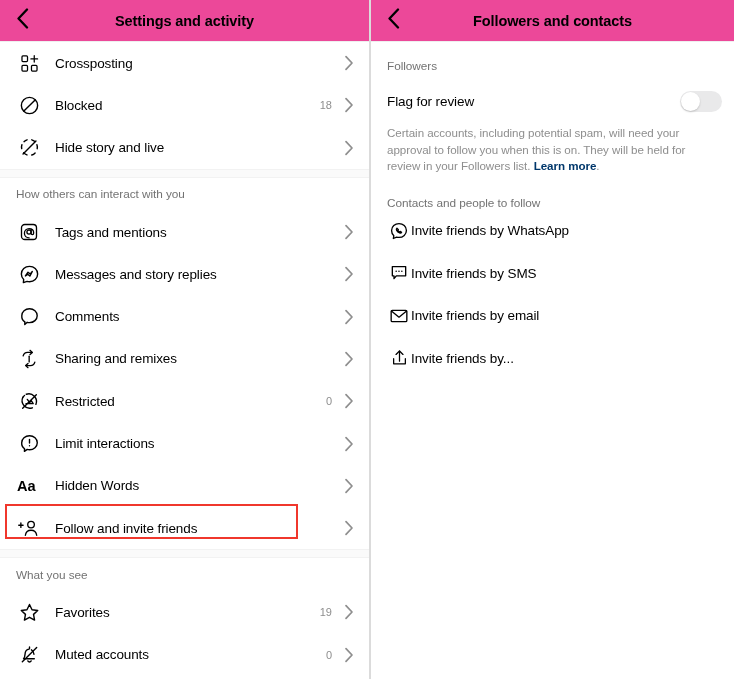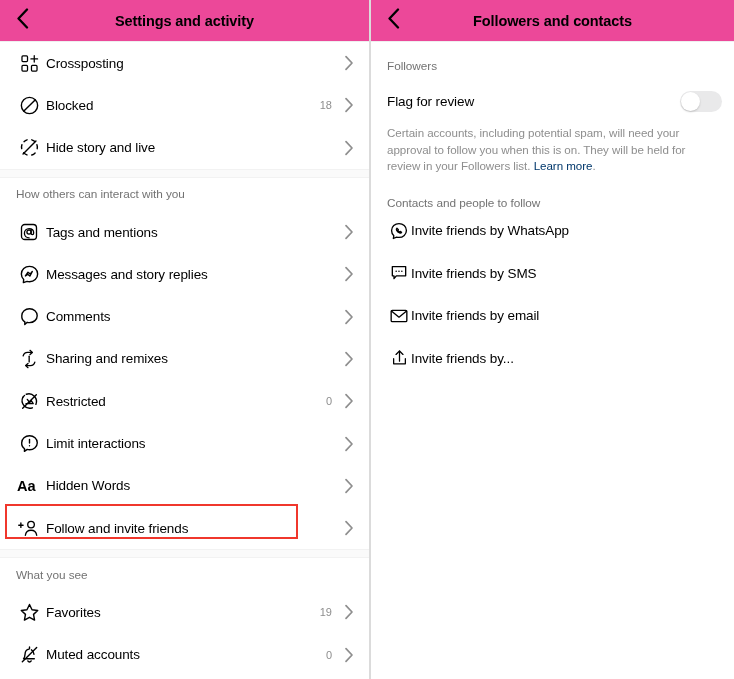--- a/index.html
+++ b/index.html
@@ -46,21 +46,21 @@
     padding-left: 16px; padding-right: 14px;
     cursor: pointer;
     background: #fff;
   }
   .row .ico {
     width: 26px; height: 26px; flex: 0 0 26px;
     display: flex; align-items: center; justify-content: center;
     color: #000;
   }
   .row .label {
-    margin-left: 4px;
+    margin-left: 13px;
     font-size: 13.5px;
     color: #000;
     letter-spacing: -0.1px;
     white-space: nowrap;
   }
   .row .spacer { flex: 1 1 auto; }
   .row .count {
     font-size: 11px; color: #8e8e8e;
     margin-right: 11px;
     letter-spacing: 0px;
@@ -100,21 +100,21 @@
     position: absolute; left: 1px; top: 1px;
     width: 19px; height: 19px; border-radius: 50%;
     background: #ffffff;
     box-shadow: 0 1px 2px rgba(0,0,0,.18);
   }
   .desc {
     padding: 5px 24px 0 16px;
     font-size: 11.6px; line-height: 16.5px; color: #8e8e8e;
     letter-spacing: -0.05px;
   }
-  .desc a { color: #00376b; font-weight: normal; text-decoration: none; }
+  .desc a { color: #00376b; font-weight: bold; text-decoration: none; }
   .r-sec-head2 {
     padding: 21px 16px 0 16px;
     font-size: 11.8px; color: #737373; letter-spacing:-0.05px;
   }
   .inv-row {
     height: 42.5px; display: flex; align-items: center;
     padding-left: 16px; cursor: pointer;
   }
   .inv-row .ico { width: 24px; height: 24px; flex:0 0 24px; display:flex; align-items:center; justify-content:center; color:#000; }
   .inv-row .label { font-size: 13.5px; color:#000; letter-spacing:-0.1px; }

